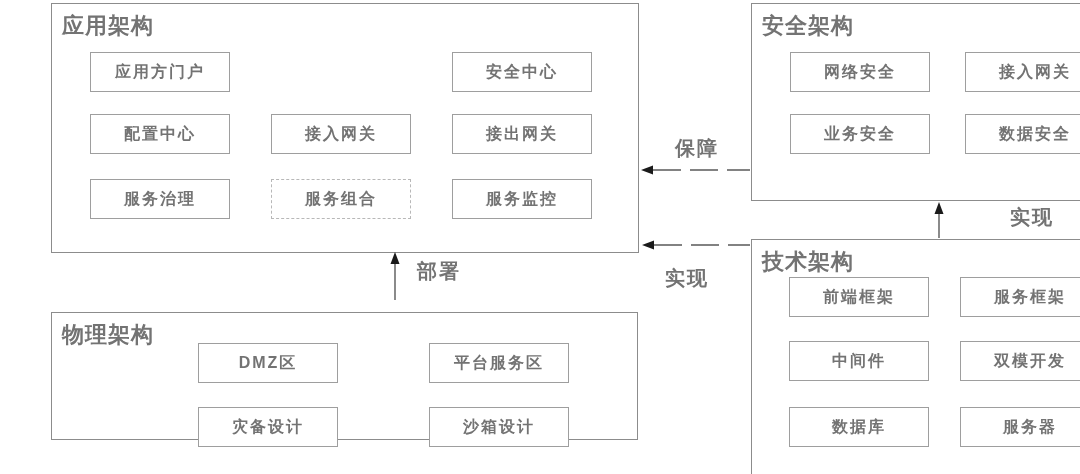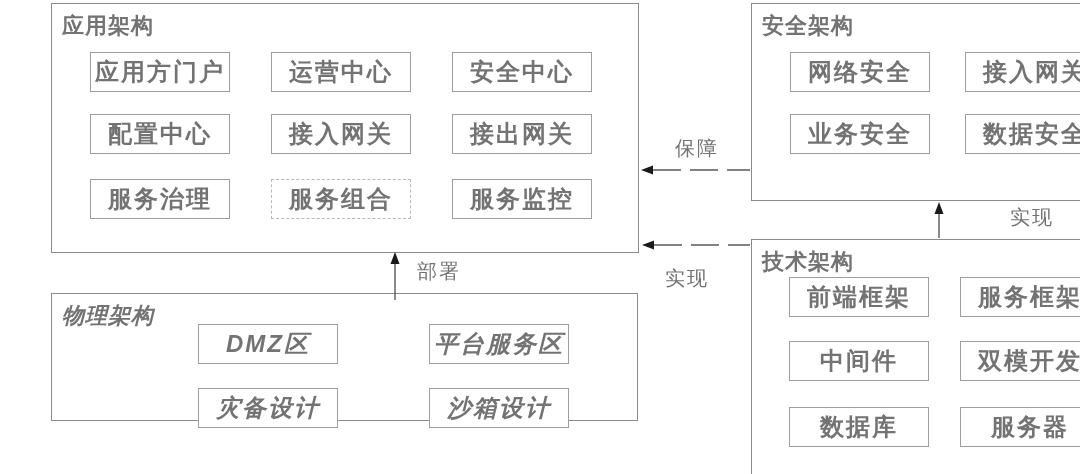--- a/index.html
+++ b/index.html
@@ -15,70 +15,69 @@
   }
   .panel {
     position: absolute;
     border: 1px solid #8c8c8c;
     background: #ffffff;
     box-sizing: border-box;
   }
   #p-app  { left: 3px;   top: 3px;   width: 588px; height: 250px; }
   #p-sec  { left: 703px; top: 3px;   width: 374px; height: 198px; }
   #p-tech { left: 703px; top: 239px; width: 374px; height: 291px; }
-  #p-phy  { left: 3px;   top: 293px; width: 587px; height: 128px; font-style: italic; }
+  #p-phy  { left: 3px;   top: 312px; width: 587px; height: 128px; }
   .ptitle {
     position: absolute;
     left: 10px; top: 7px;
     font-size: 22px;
     font-weight: 600;
     letter-spacing: 1px;
     white-space: nowrap;
   }
   .node {
     position: absolute;
     width: 140px; height: 40px;
     border: 1px solid #9e9e9e;
     background: #ffffff;
     box-sizing: border-box;
     display: flex;
     align-items: center;
     justify-content: center;
-    font-size: 24px;
+    font-size: 16px;
     font-weight: 600;
     letter-spacing: 2px;
     white-space: nowrap;
   }
   .node.dashed { border: 1px dashed #b8b8b8; }
   #overlay {
     position: absolute;
     left: 0; top: 0;
     width: 1080px; height: 474px;
     pointer-events: none;
   }
   .edge-label {
     position: absolute;
     transform: translate(-50%, -50%);
     font-size: 20px;
-    font-weight: 400;
+    font-weight: 700;
     letter-spacing: 2px;
     white-space: nowrap;
     background: #ffffff;
     padding: 0 2px;
   }
 </style>
 </head>
 <body>
 
 <div id="canvas">
 
   <div class="panel" id="p-app">
     <div class="ptitle">应用架构</div>
     <div class="node" style="left:38px;top:48px">应用方门户</div>
-    <div class="node" style="left:219px;top:48px">运营中心</div>
     <div class="node" style="left:400px;top:48px">安全中心</div>
     <div class="node" style="left:38px;top:110px">配置中心</div>
     <div class="node" style="left:219px;top:110px">接入网关</div>
     <div class="node" style="left:400px;top:110px">接出网关</div>
     <div class="node" style="left:38px;top:175px">服务治理</div>
     <div class="node dashed" style="left:219px;top:175px">服务组合</div>
     <div class="node" style="left:400px;top:175px">服务监控</div>
   </div>
 
   <div class="panel" id="p-sec">

